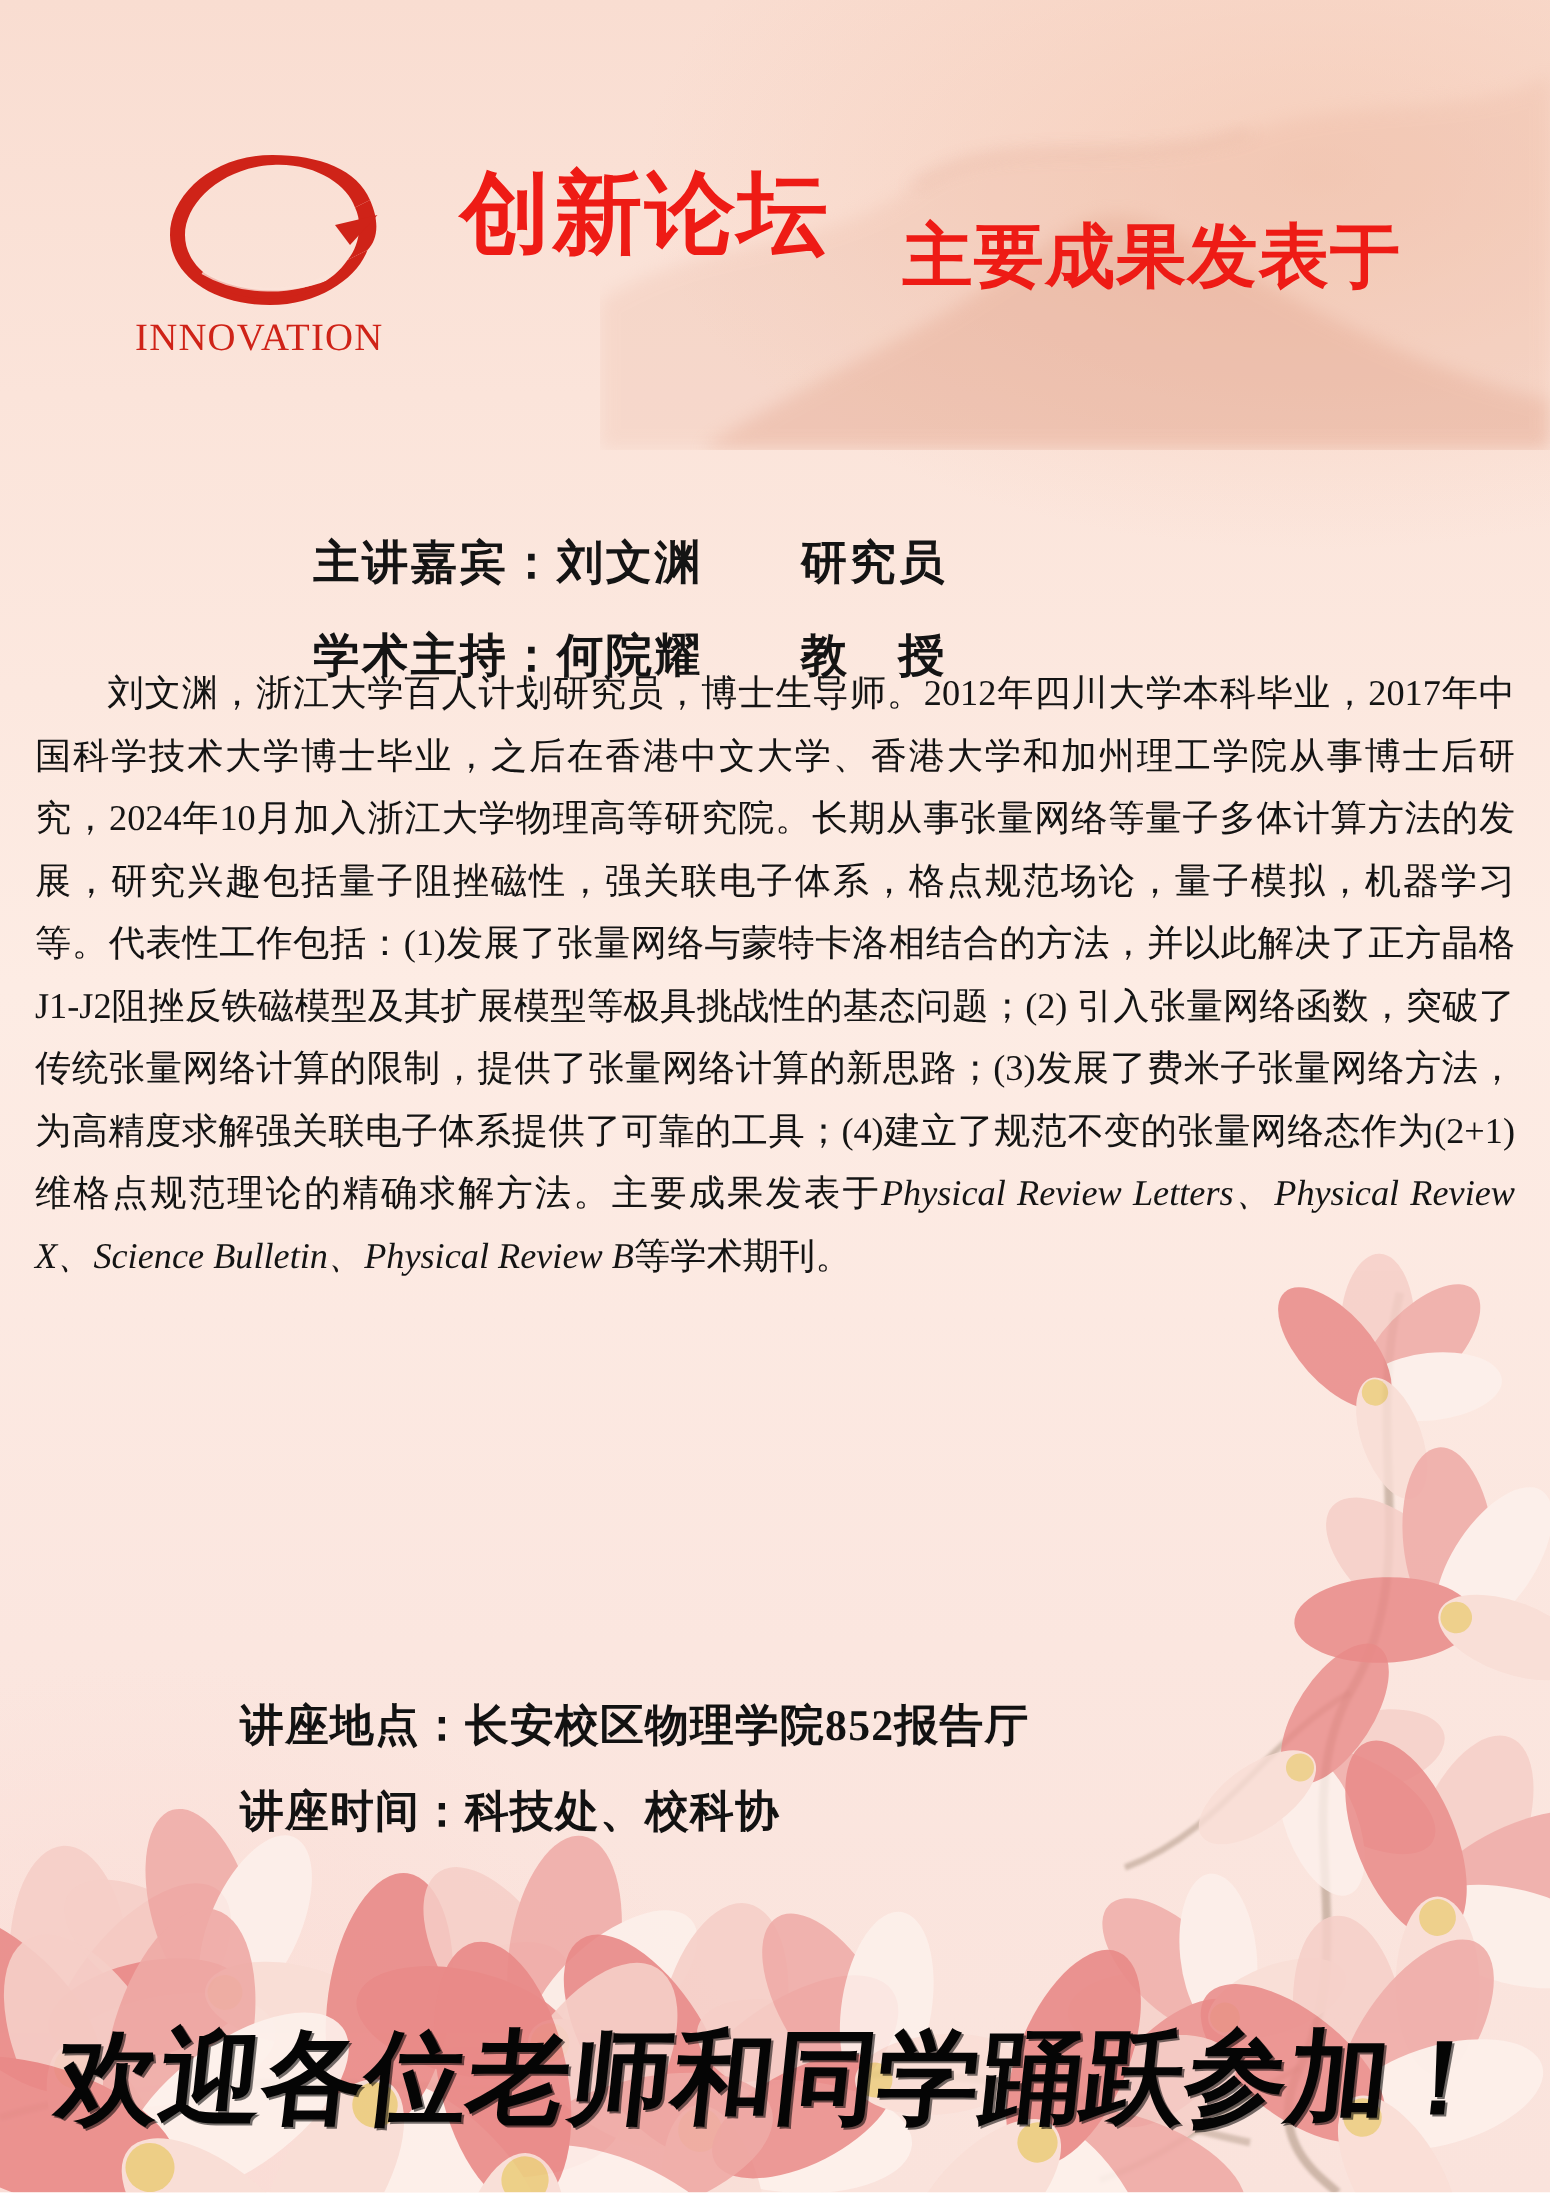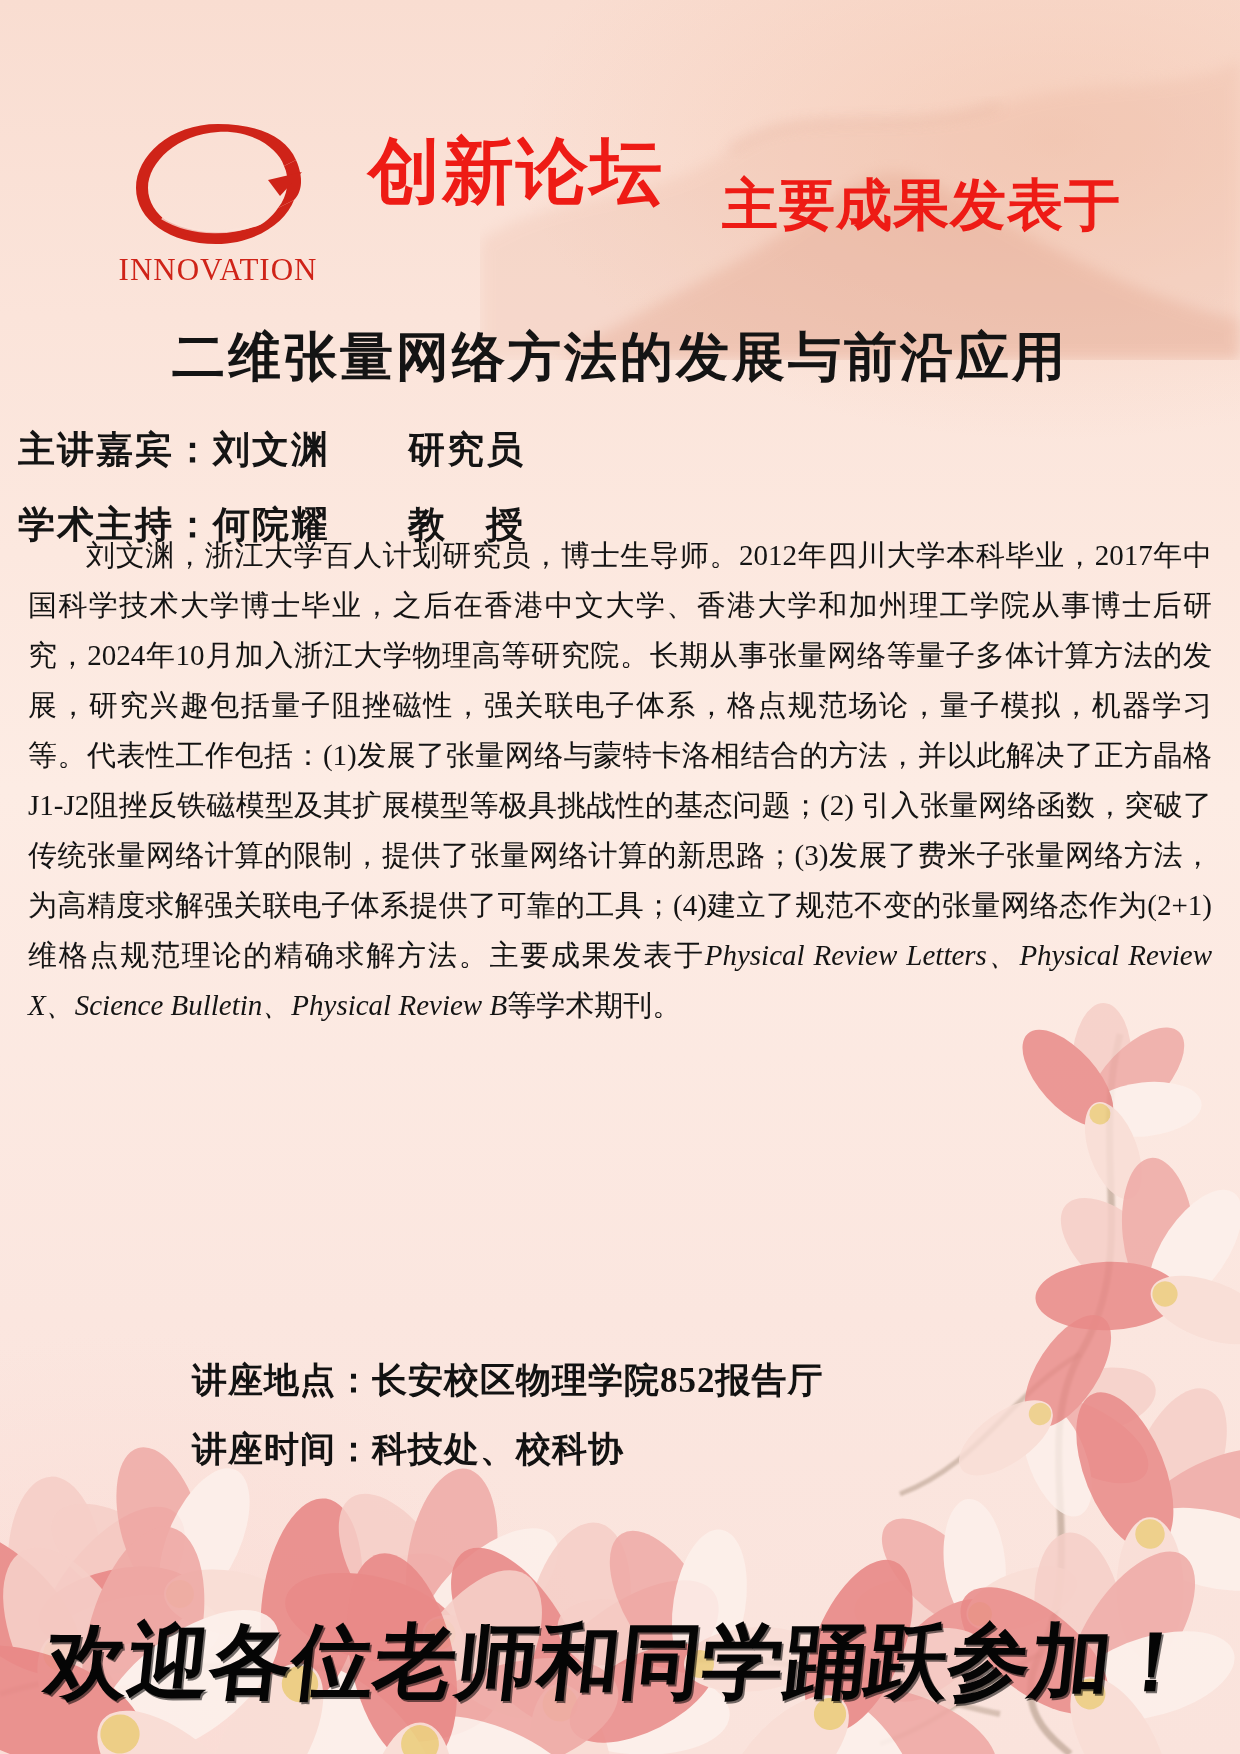--- a/index.html
+++ b/index.html
@@ -14,21 +14,21 @@
     width:1240px;height:1754px;
     background:
       radial-gradient(900px 500px at 85% 8%, rgba(243,193,168,.55) 0%, rgba(243,193,168,0) 60%),
       radial-gradient(700px 600px at 10% 100%, rgba(250,214,208,.6) 0%, rgba(250,214,208,0) 70%),
       linear-gradient(180deg,#f9ddd1 0%,#fbe4da 18%,#fdece4 45%,#fbe6df 75%,#fae3dc 100%);
     overflow:hidden;
   }
   .decor{position:absolute;pointer-events:none;}
 
   
-  .logo-wrap{position:absolute;left:108px;top:118px;width:220px;text-align:center;}
+  .logo-wrap{position:absolute;left:108px;top:118px;width:220px;}
   .logo-mark{width:200px;height:132px;display:block;margin:0 auto;}
   .logo-text{
     font-family:"Liberation Serif","DejaVu Serif",serif;
     font-size:31px;letter-spacing:1px;color:#cf2318;margin-top:2px;
   }
   .forum-title{
     position:absolute;left:368px;top:132px;
     font-family:"Liberation Sans","DejaVu Sans",sans-serif;
     font-weight:900;font-size:72px;line-height:1.1;color:#ee1b15;
     letter-spacing:2px;
@@ -38,22 +38,22 @@
     font-family:"Liberation Sans","DejaVu Sans",sans-serif;
     font-weight:900;font-size:56px;color:#ee1b15;letter-spacing:1px;
   }
 
   
   .main-title{
     position:absolute;left:0;top:322px;width:1240px;
     text-align:center;font-weight:bold;font-size:53px;letter-spacing:3px;color:#141414;
   }
   .speaker-line{
-    position:absolute;left:0;width:1008px;
-    font-weight:bold;font-size:37px;color:#141414;letter-spacing:2px;padding-left:18px;
+    position:absolute;left:0;width:1008px;text-align:center;
+    font-weight:bold;font-size:37px;color:#141414;letter-spacing:2px;
   }
   .speaker-1{top:425px;}
   .speaker-2{top:455px;margin-top:45px;}
 
   
   .bio{
     position:absolute;left:28px;top:530px;width:1184px;
     font-size:29px;line-height:50px;text-align:justify;
     text-indent:2em;color:#141414;
   }
@@ -138,21 +138,20 @@
       <path d="M150,62 L184,54 L162,78 Z" fill="#cf2318"></path>
       <path d="M34,92 C60,116 110,122 150,104 C130,120 94,126 66,116 C50,110 40,102 34,92 Z" fill="#cf2318"></path>
       <path d="M44,100 C74,118 118,118 146,102" stroke="#fbe4da" stroke-width="3" fill="none" opacity="0.8"></path>
     </svg>
     <div class="logo-text">INNOVATION</div>
   </div>
 
   <div class="forum-title">创新论坛</div>
   <div class="lecture-no">主要成果发表于</div>
 
-  <div class="main-title">二维张量网络方法的发展与前沿应用</div>
   <div class="speaker-line speaker-1">主讲嘉宾：刘文渊　　研究员</div>
   <div class="speaker-line speaker-2">学术主持：何院耀　　教　授</div>
 
   <div class="bio"><span>刘文渊，浙江大学百人计划研究员，博士生导师。2012年四川大学本科毕业，2017年中国科学技术大学博士毕业，之后在香港中文大学、香港大学和加州理工学院从事博士后研究，2024年10月加入浙江大学物理高等研究院。长期从事张量网络等量子多体计算方法的发展，研究兴趣包括量子阻挫磁性，强关联电子体系，格点规范场论，量子模拟，机器学习等。代表性工作包括：(1)发展了张量网络与蒙特卡洛相结合的方法，并以此解决了正方晶格J1-J2阻挫反铁磁模型及其扩展模型等极具挑战性的基态问题；(2) 引入张量网络函数，突破了传统张量网络计算的限制，提供了张量网络计算的新思路；(3)发展了费米子张量网络方法，为高精度求解强关联电子体系提供了可靠的工具；(4)建立了规范不变的张量网络态作为(2+1)维格点规范理论的精确求解方法。主要成果发表于</span><span class="journals">Physical Review Letters、Physical Review X、Science Bulletin、Physical Review B</span><span>等学术期刊。</span></div>
 
   <div class="details">
     <div class="detail-row"><span>讲座地点：</span><span>长安校区物理学院852报告厅</span></div>
     <div class="detail-row"><span>讲座时间：</span><span>科技处、校科协</span></div>
   </div>
 

